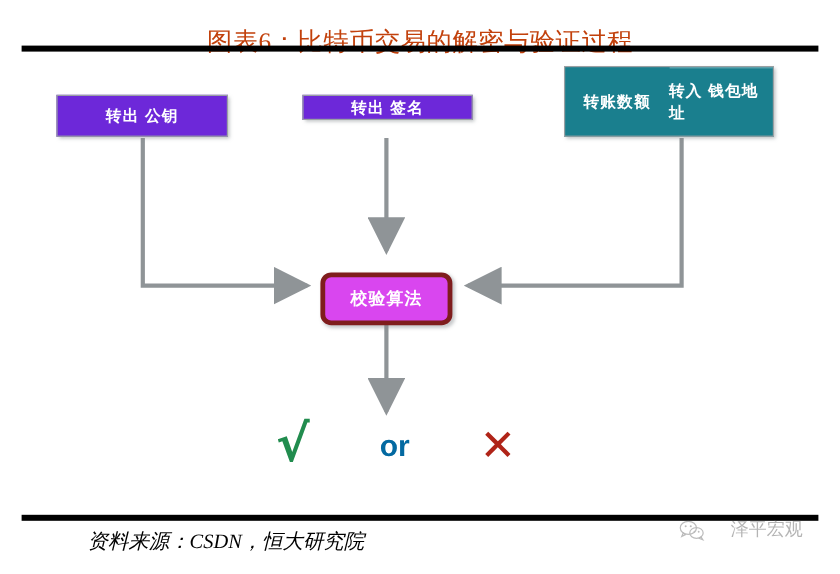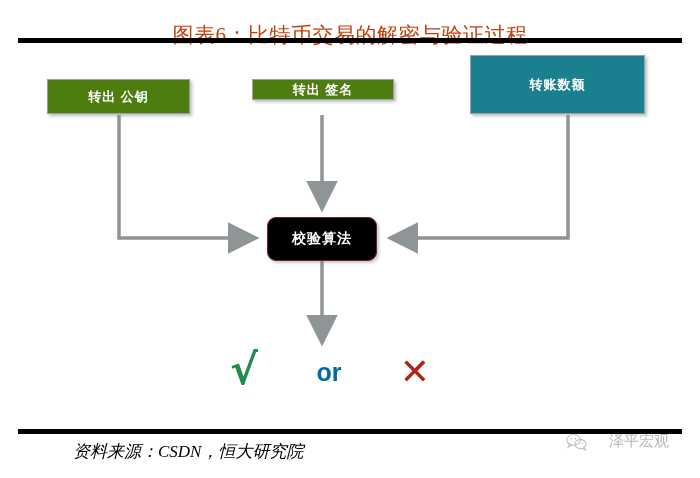--- a/index.html
+++ b/index.html
@@ -75,30 +75,31 @@
     align-items: center;
     justify-content: center;
     color: #ffffff;
     font-weight: bold;
     font-size: 13px;
     letter-spacing: 1px;
     font-family: "Liberation Sans", "DejaVu Sans", sans-serif;
   }
 
   .node-teal {
-    background: #4d7c0f;
+    background: #6d28d9;
     border: 1px solid #9aa0a3;
     box-shadow: 2px 2px 3px rgba(130,136,140,0.55);
   }
 
   .node-blue {
-    background: #000000;
-    border: 1px solid #7f1d1d;
+    background: #d946ef;
+    border: 4px solid #7f1d1d;
     border-radius: 9px;
     box-shadow: 2px 2px 3px rgba(130,136,140,0.45);
+    margin-top: 10px;
   }
 
   #node-pubkey  { left: 47px;  top: 36px;  width: 143px; height: 35px; }
   #node-sign    { left: 252px; top: 36px;  width: 142px; height: 21px; }
 
   #node-group-right {
     left: 470px;
     top: 12px;
     width: 175px;
     height: 59px;
@@ -238,20 +239,23 @@
       <span>转出 公钥</span>
     </div>
 
     <div class="node node-teal" id="node-sign">
       <span>转出 签名</span>
     </div>
 
     <div id="node-group-right">
       <div class="node-group-row">
         <span>转账数额</span>
+      </div>
+      <div class="node-group-row">
+        <span>转入 钱包地址</span>
       </div>
     </div>
 
     <div class="node node-blue" id="node-verify">
       <span>校验算法</span>
     </div>
 
     <div class="result-row">
       <span class="glyph-check">√</span>
       <span class="glyph-or">or</span>

